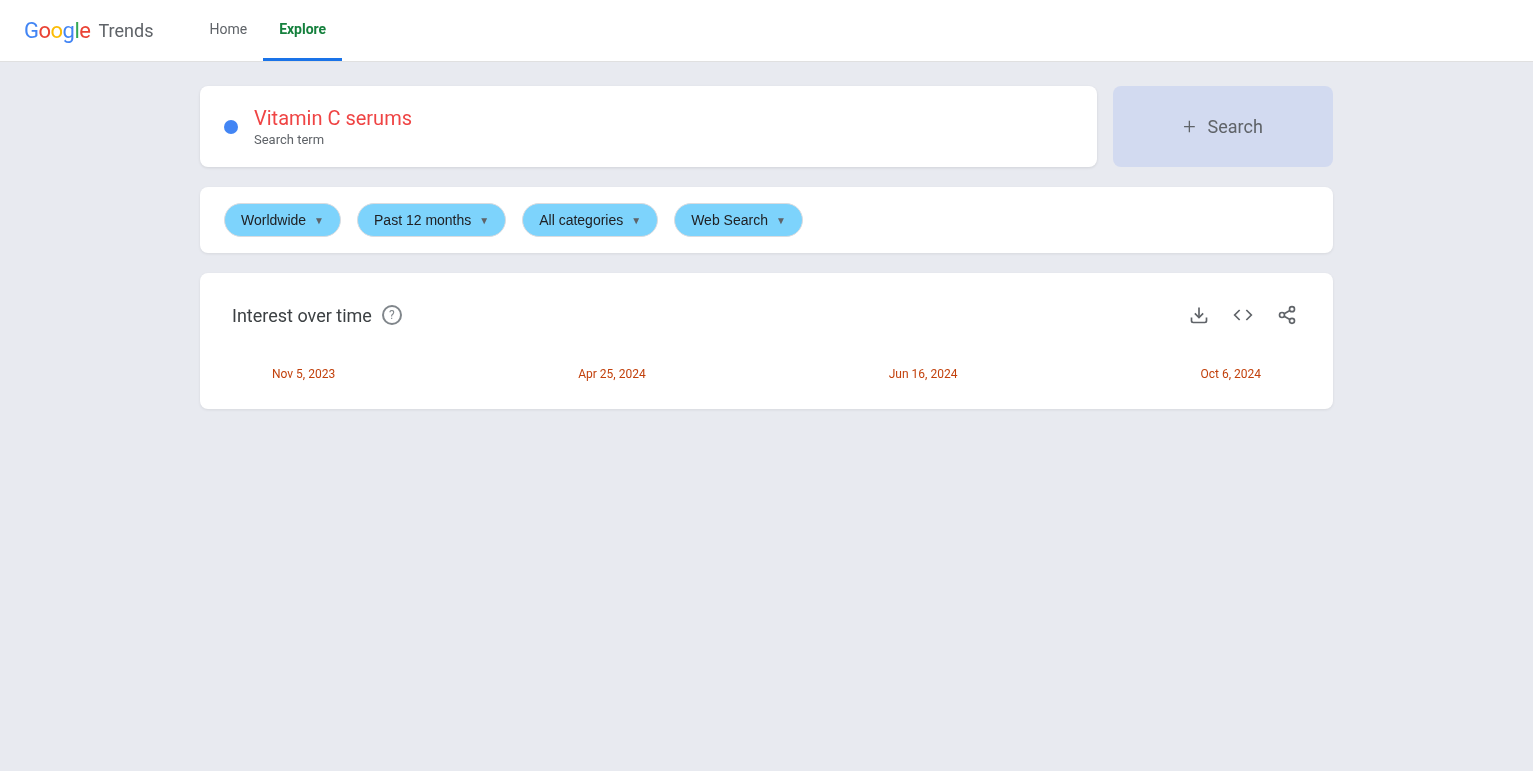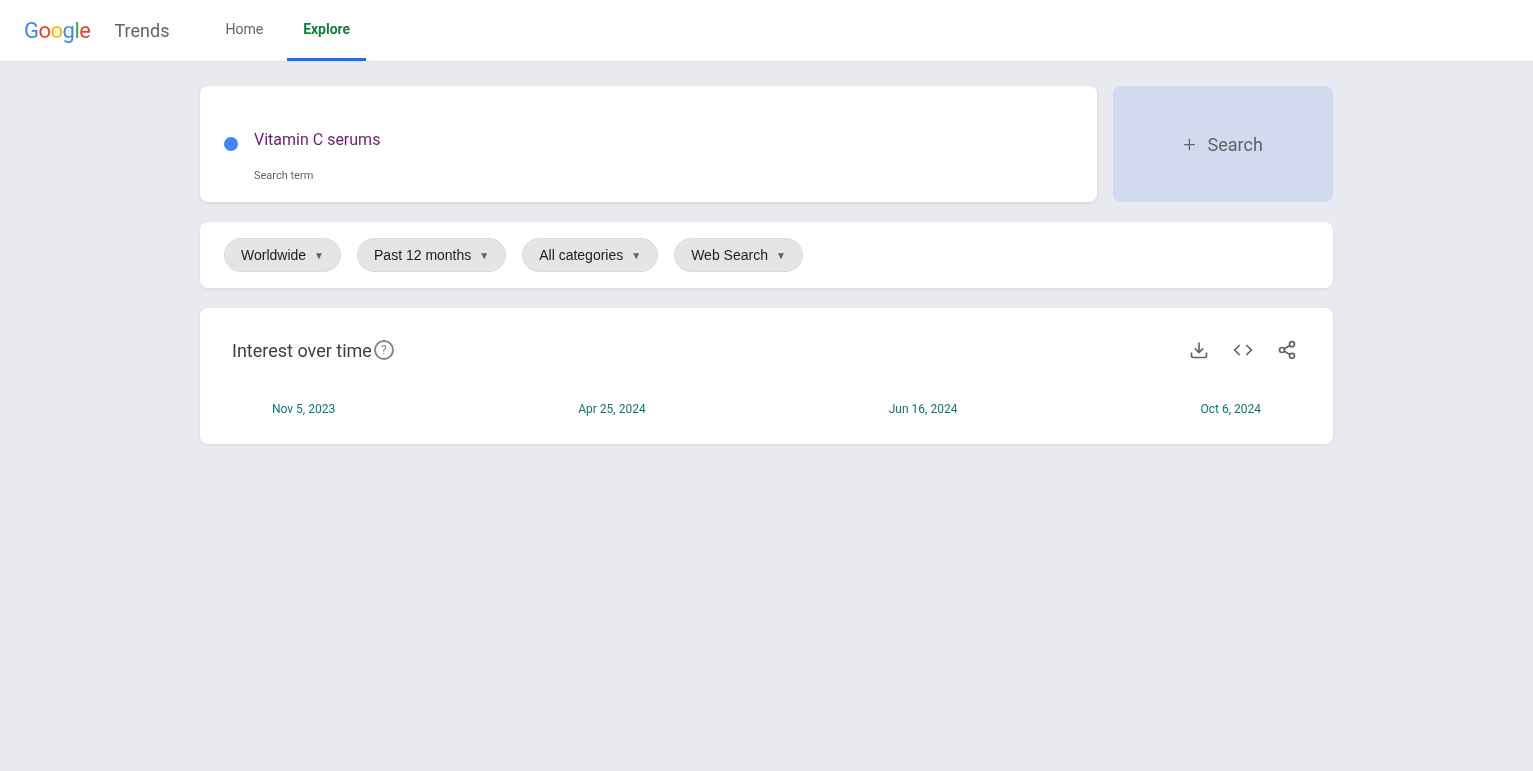--- a/index.html
+++ b/index.html
@@ -35,27 +35,26 @@
       letter-spacing: -0.5px;
     }
     .g-blue { color: #4285F4; }
     .g-red { color: #EA4335; }
     .g-yellow { color: #FBBC05; }
     .g-green { color: #34A853; }
     .trends-text {
       color: #5f6368;
       font-size: 18px;
       font-weight: 400;
-      margin-left: 18px;
+      margin-left: 2px;
     }
     .nav {
       display: flex;
       align-items: center;
       height: 100%;
-      gap: 8px;
     }
     .nav-item {
       padding: 0 16px;
       height: 100%;
       display: flex;
       align-items: center;
       font-size: 14px;
       color: #5f6368;
       cursor: pointer;
       position: relative;
@@ -95,29 +94,28 @@
       height: 14px;
       border-radius: 50%;
       background: #4285F4;
       flex-shrink: 0;
     }
     .search-term-info {
       display: flex;
       flex-direction: column;
     }
     .search-term-name {
-      font-size: 16px;
-      color: #701a75;
-      font-weight: 400;
-      margin-top: 24px;
+      font-size: 20px;
+      color: #ef4444;
+      font-weight: 400;
     }
     .search-term-type {
-      font-size: 11px;
-      color: #5f6368;
-      margin-top: 20px;
+      font-size: 13px;
+      color: #5f6368;
+      margin-top: 2px;
     }
     .compare-box {
       background: #d2daf0;
       border-radius: 8px;
       padding: 20px 32px;
       display: flex;
       align-items: center;
       gap: 12px;
       cursor: pointer;
       min-width: 220px;
@@ -147,21 +145,21 @@
     .filter-btn {
       display: flex;
       align-items: center;
       gap: 8px;
       border: 1px solid #dadce0;
       border-radius: 24px;
       padding: 8px 16px;
       font-size: 14px;
       color: #202124;
       cursor: pointer;
-      background: #e5e5e5;
+      background: #7dd3fc;
       white-space: nowrap;
     }
     .dropdown-arrow {
       font-size: 10px;
       color: #5f6368;
     }
 
     
     .chart-card {
       background: #fff;
@@ -171,21 +169,21 @@
     }
     .chart-header {
       display: flex;
       align-items: center;
       justify-content: space-between;
       margin-bottom: 30px;
     }
     .chart-title-area {
       display: flex;
       align-items: center;
-      gap: 2px;
+      gap: 10px;
     }
     .chart-title {
       font-size: 18px;
       color: #3c4043;
       font-weight: 400;
     }
     .help-icon {
       width: 20px;
       height: 20px;
       border-radius: 50%;
@@ -223,21 +221,21 @@
     }
 
     
     .x-axis-labels {
       display: flex;
       justify-content: space-between;
       padding: 8px 40px 0 40px;
     }
     .x-label {
       font-size: 12px;
-      color: #0f766e;
+      color: #c2410c;
     }
   </style>
 </head>
 <body>
 
 <div class="header">
   <div class="logo-area">
     <span class="google-logo">
       <span class="g-blue">G</span>
         <span class="g-red">o</span>

